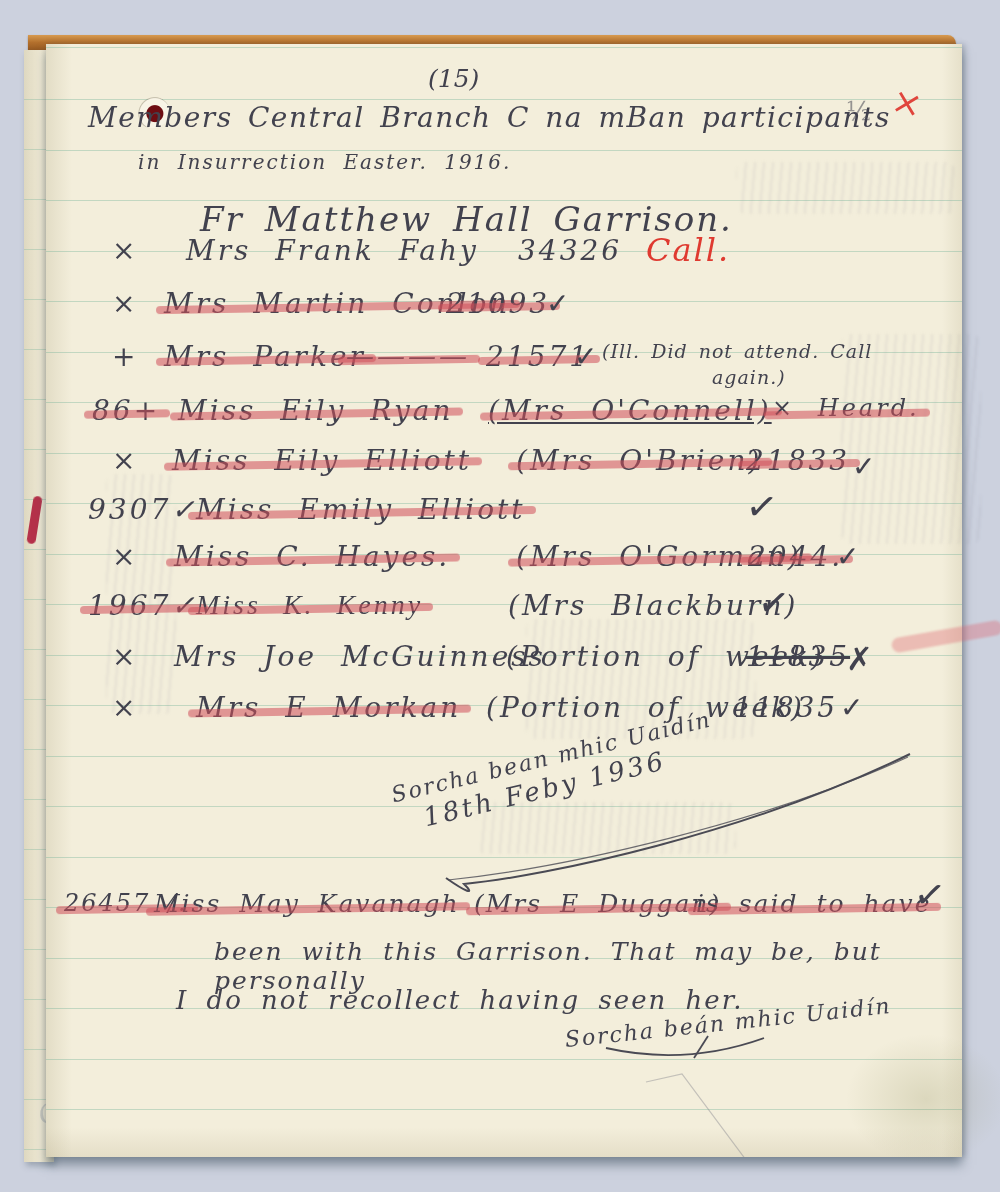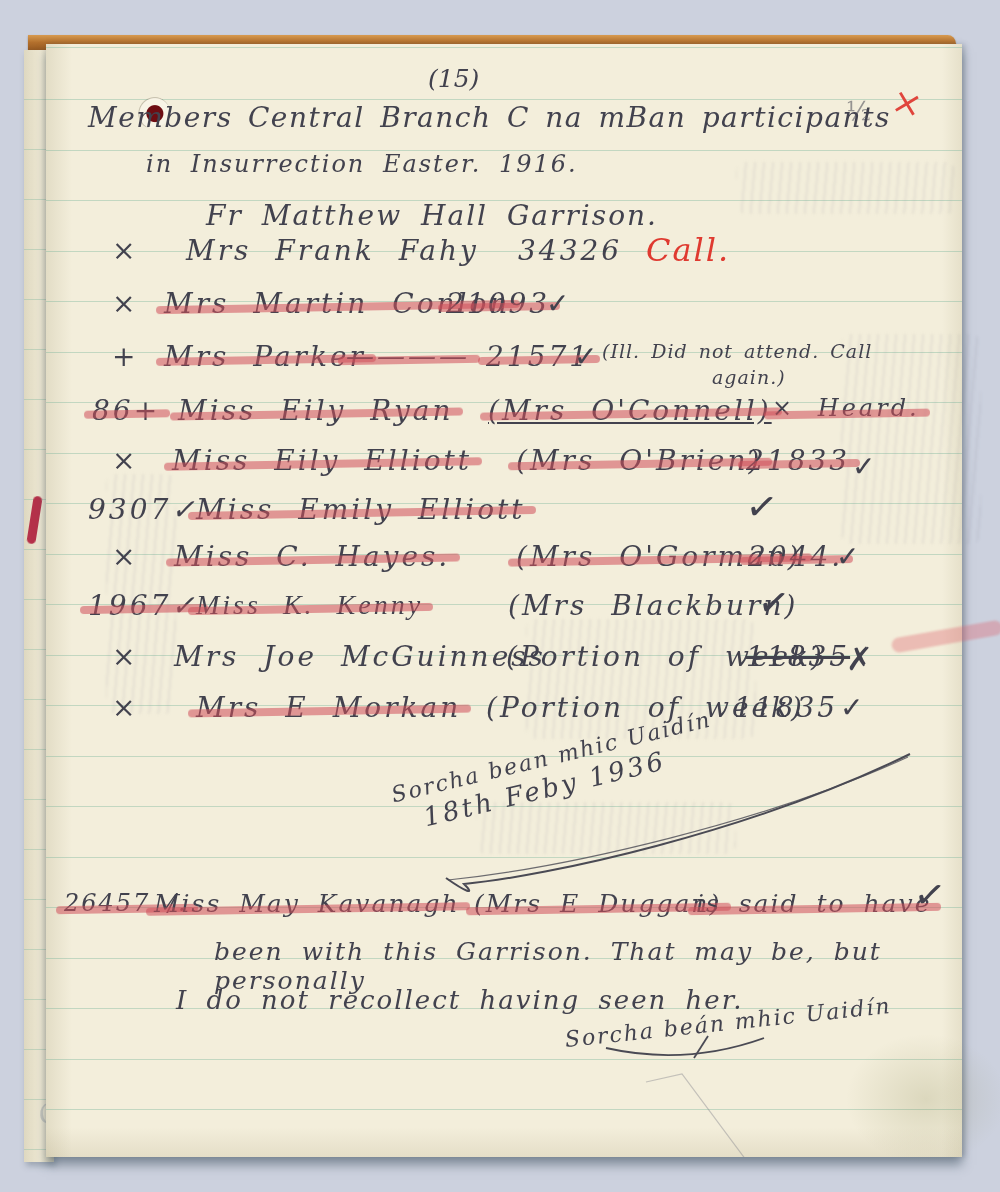--- a/index.html
+++ b/index.html
@@ -93,22 +93,22 @@
     <div class="ghost" style="left:480px;top:575px;width:230px;height:120px;"></div>
     <div class="ghost" style="left:430px;top:758px;width:260px;height:52px;"></div>
     <div class="stain" style="left:800px;top:990px;width:160px;height:130px;"></div>
     <div class="redsmudge"></div>
 
     <div class="hw" style="left:382px;top:20px;font-size:25px;">(15)</div>
     <div class="topx">×</div>
     <div class="half">½</div>
     <div class="seal"></div>
     <div class="hw" style="left:42px;top:57px;font-size:28px;letter-spacing:1.5px;word-spacing:5px;">Members Central Branch C na mBan participants</div>
-    <div class="hw" style="left:100px;top:106px;font-size:24px;letter-spacing:2px;word-spacing:8px;">in Insurrection Easter. 1916.</div>
-    <div class="hw" style="left:160px;top:155px;font-size:28px;letter-spacing:2px;word-spacing:8px;">Fr Matthew Hall Garrison.</div>
+    <div class="hw" style="left:92px;top:106px;font-size:20px;letter-spacing:2px;word-spacing:8px;">in Insurrection Easter. 1916.</div>
+    <div class="hw" style="left:154px;top:155px;font-size:34px;letter-spacing:2px;word-spacing:8px;">Fr Matthew Hall Garrison.</div>
 
     <div class="row" style="top:190px;">
       <span style="left:66px;">×</span>
       <span style="left:140px;">Mrs Frank Fahy</span>
       <span style="left:440px;margin-left:32px;">34326</span>
       <span class="redtext" style="left:600px;top:-3px;">Call.</span>
     </div>
 
     <div class="row" style="top:243px;">
       <span style="left:66px;">×</span>

